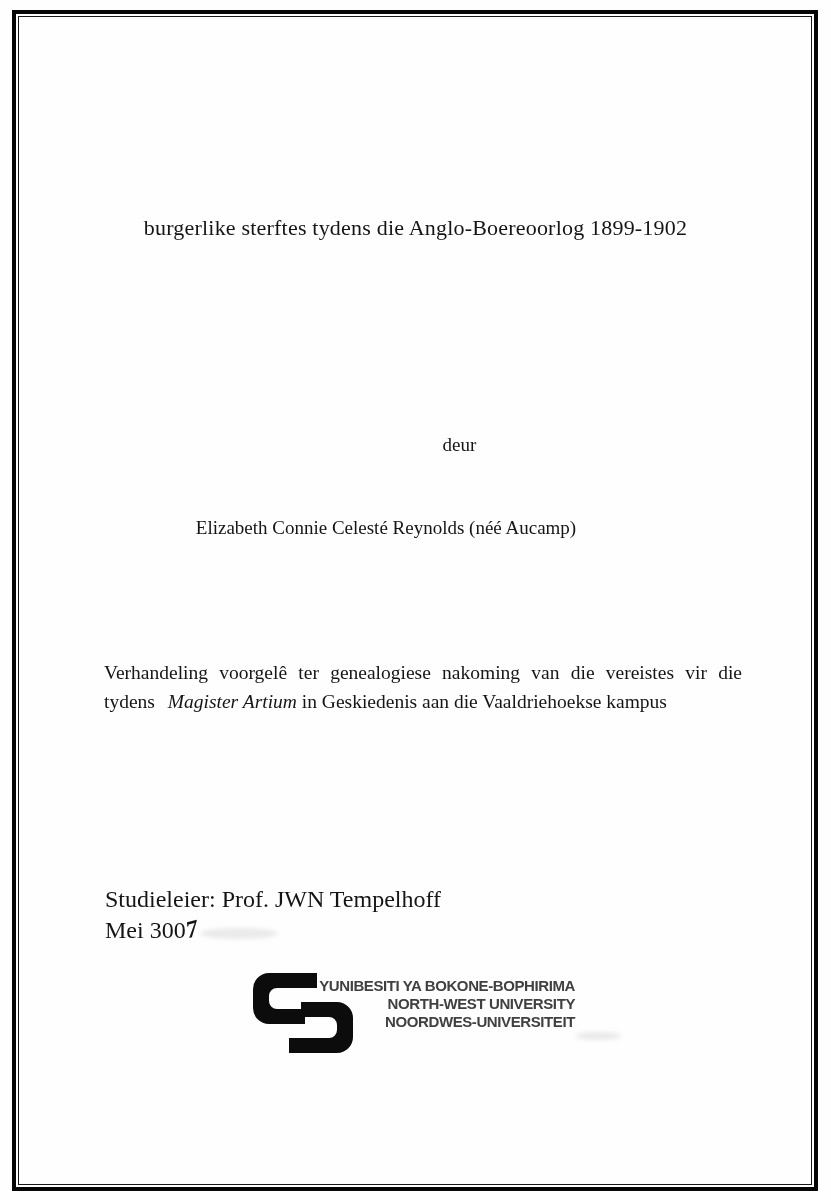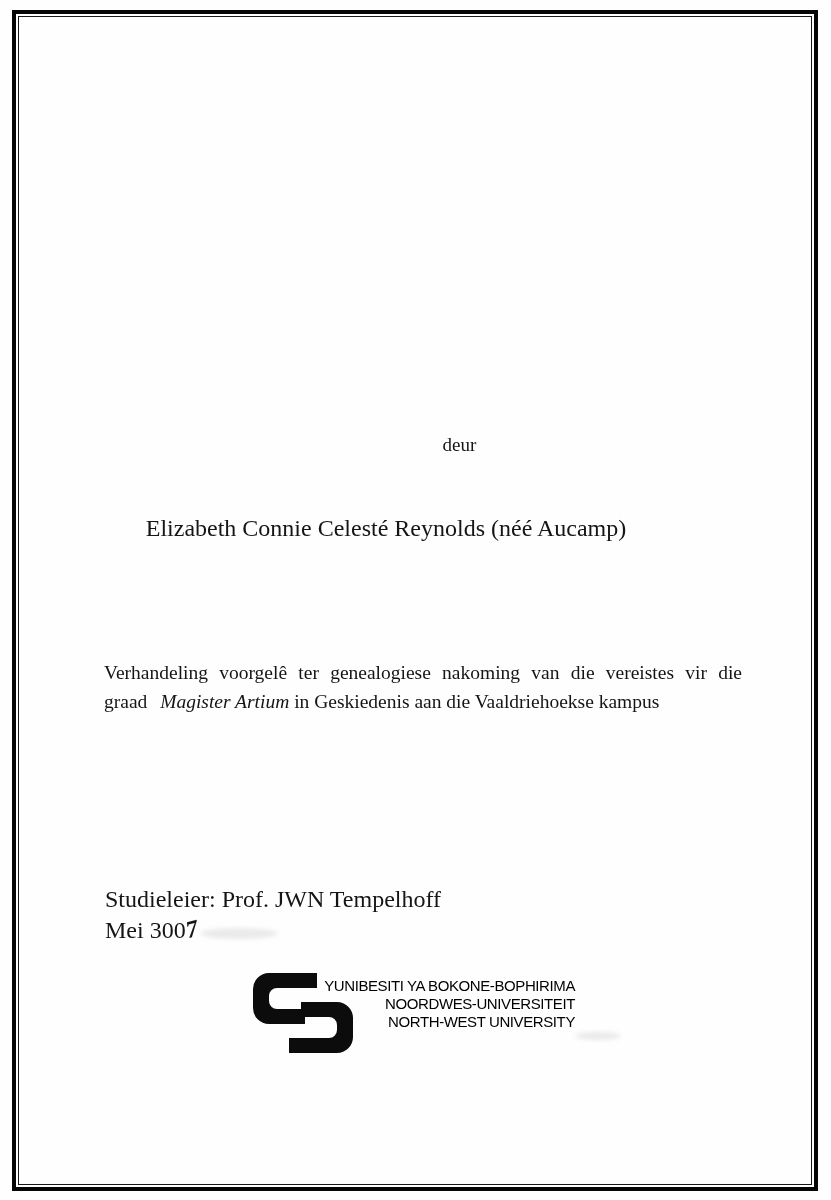--- a/index.html
+++ b/index.html
@@ -40,21 +40,21 @@
     top: 433px; left: 0; width: 831px;
     text-align: center;
     font-size: 19px;
     line-height: 24px;
     margin-left: 44px;
   }
   .author {
     position: absolute;
     top: 512px; left: 0; width: 772px;
     text-align: center;
-    font-size: 24px;
+    font-size: 19px;
     line-height: 32px;
   }
   .statement {
     position: absolute;
     top: 659px; left: 104px; width: 638px;
     font-size: 19.5px;
     line-height: 28.5px;
   }
   .statement .justified {
     text-align: justify;
@@ -74,25 +74,25 @@
   .logo-mark {
     position: absolute;
     left: 253px; top: 973px;
     width: 100px; height: 80px;
   }
   .logo-text {
     position: absolute;
     top: 977px; right: 256px;
     text-align: right;
     font-family: "Liberation Sans", "DejaVu Sans", sans-serif;
-    font-weight: normal;
+    font-weight: bold;
     font-size: 15px;
     line-height: 18px;
     letter-spacing: -0.4px;
-    color: #000000;
+    color: #404040;
     white-space: nowrap;
   }
   .smudge {
     position: absolute;
     background: rgba(110, 110, 110, 0.14);
     filter: blur(2px);
     border-radius: 50%;
   }
   .smudge-date { left: 200px; top: 928px; width: 78px; height: 11px; }
   .smudge-logo { left: 575px; top: 1032px; width: 46px; height: 8px; }
@@ -101,43 +101,44 @@
 </head>
 <body>
 
 <div class="page">
 
   <div class="frame-outer">
     <div class="frame-inner"></div>
   </div>
 
   <div class="title-block">
+    <div>burgerlike sterftes tydens die Anglo-Boereoorlog 1899-1902</div>
   </div>
 
   <div class="byline">deur</div>
 
   <div class="author">Elizabeth Connie Celesté Reynolds (néé Aucamp)</div>
 
   <div class="statement">
     <div class="justified">Verhandeling voorgelê ter genealogiese nakoming van die vereistes vir die</div>
-    <div><span>graad </span><em>Magister Artium</em><span> in Geskiedenis aan die Vaaldriehoekse kampus</span></div>
+    <div><span>tydens </span><em>Magister Artium</em><span> in Geskiedenis aan die Vaaldriehoekse kampus</span></div>
   </div>
 
   <div class="imprint">
     <div>Studieleier: Prof. JWN Tempelhoff</div>
     <div><span>Mei 300</span><span class="date-last">7</span></div>
   </div>
 
   <svg class="logo-mark" viewBox="0 0 100 80" aria-hidden="true">
     <path fill="#0c0c0c" d="M16,0 H64 V15 H24 A8,8 0 0 0 16,23 V28 A8,8 0 0 0 24,36 H52 V51 H16 A16,16 0 0 1 0,35 V16 A16,16 0 0 1 16,0 Z"></path>
     <path fill="#0c0c0c" transform="rotate(180 50 40)" d="M16,0 H64 V15 H24 A8,8 0 0 0 16,23 V28 A8,8 0 0 0 24,36 H52 V51 H16 A16,16 0 0 1 0,35 V16 A16,16 0 0 1 16,0 Z"></path>
   </svg>
 
   <div class="logo-text">
     <div>YUNIBESITI YA BOKONE-BOPHIRIMA</div>
+    <div>NORTH-WEST UNIVERSITY</div>
     <div>NOORDWES-UNIVERSITEIT</div>
-    <div>NORTH-WEST UNIVERSITY</div>
   </div>
 
   <div class="smudge smudge-date"></div>
   <div class="smudge smudge-logo"></div>
 
 </div>
 
 </body></html>

